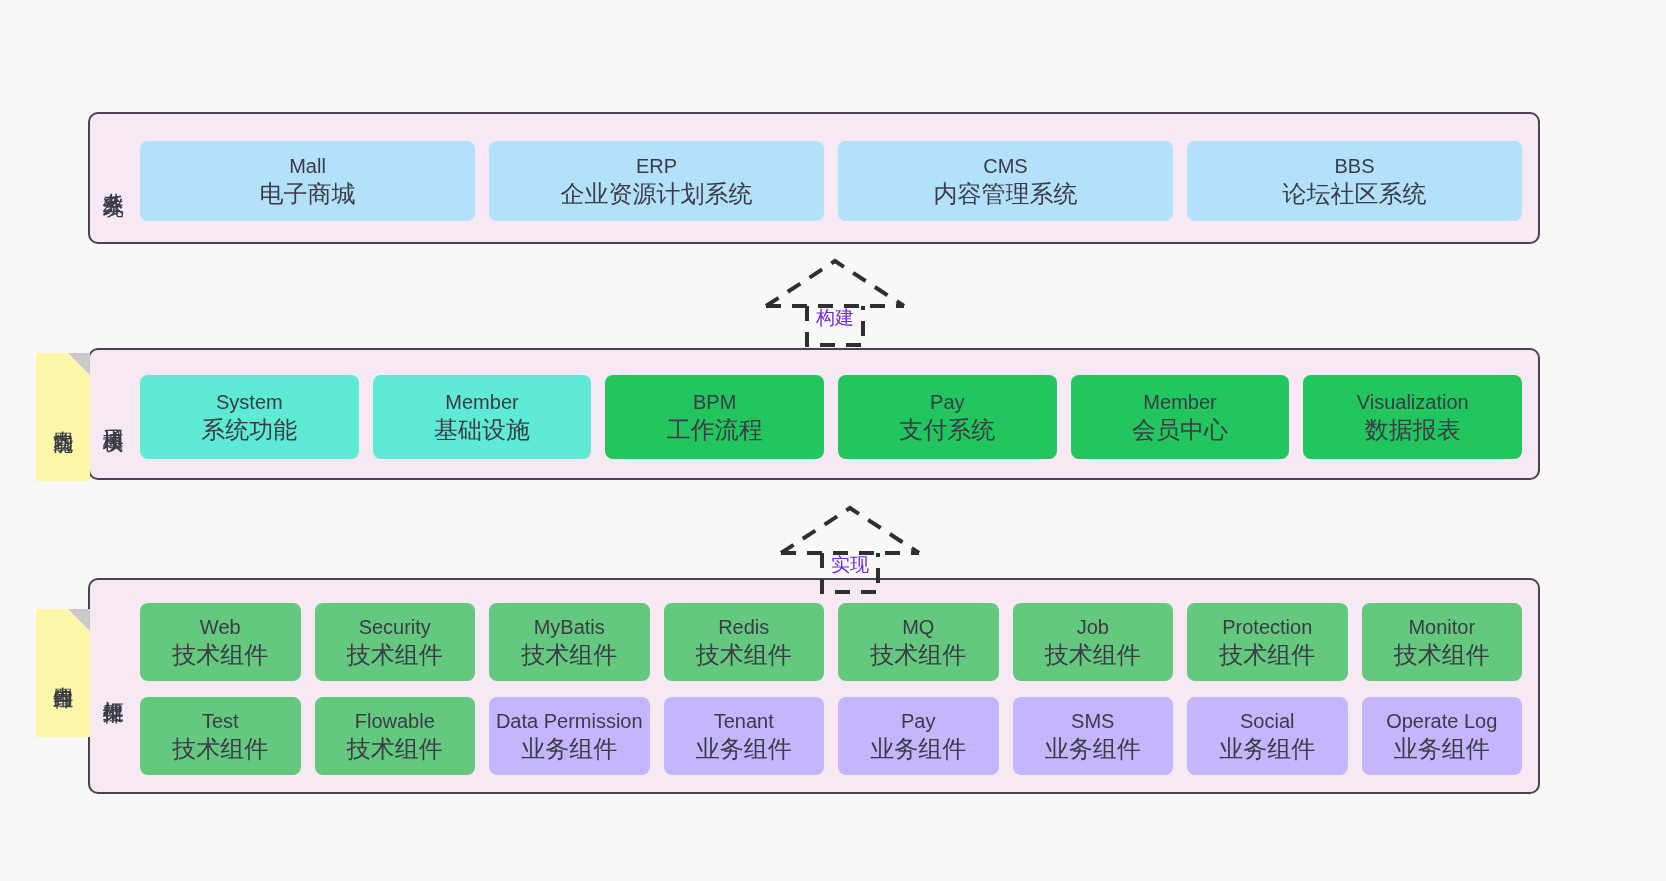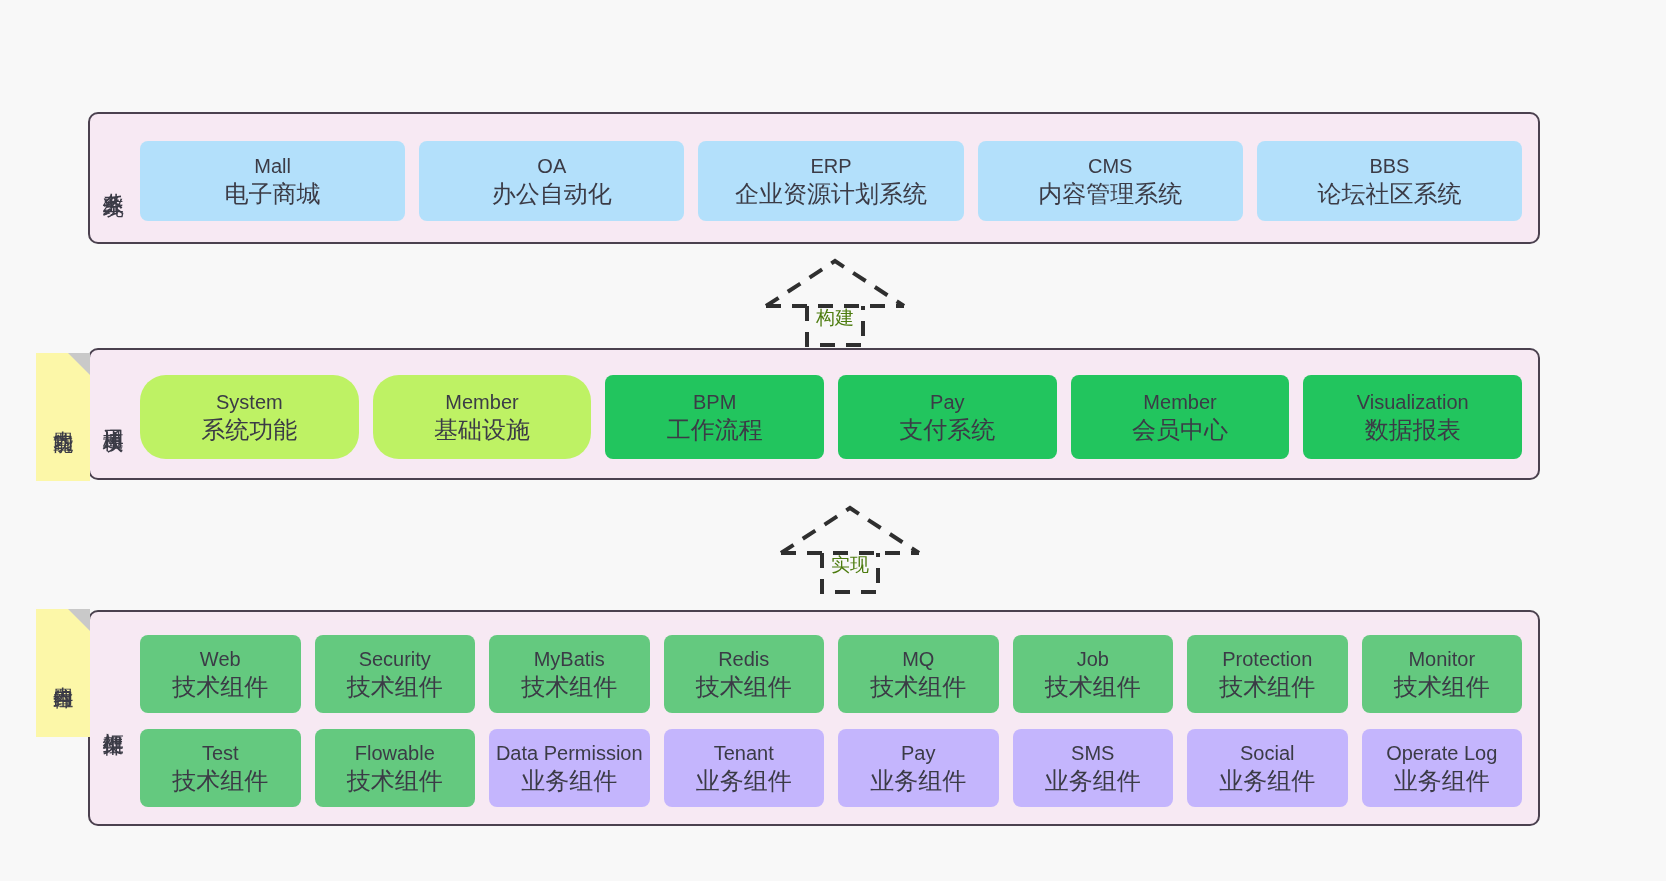--- a/index.html
+++ b/index.html
@@ -74,21 +74,21 @@
     line-height: 1.22;
   }
   .card .t1 { font-size: 20px; }
   .card .t2 { font-size: 24px; }
 
   .h-biz   { height: 80px; }
   .h-mod   { height: 84px; }
   .h-comp  { height: 78px; }
 
   .c-blue      { background: #b3e0fb; }
-  .c-red       { background: #bef264; border-radius: 26px; }
+  .c-red       { background: #5eead4; }
   .c-pink      { background: #22c55e; }
   .c-green     { background: #64c97f; }
   .c-lightgreen{ background: #c4b5fd; }
 
   
   .note {
     position: absolute;
     width: 54px;
     background: #fcf7a8;
     color: #3b3b46;
@@ -118,43 +118,39 @@
   .connector {
     position: absolute;
     z-index: 2;
   }
   .connector .conn-label {
     position: absolute;
     left: 50%;
     transform: translateX(-50%);
     bottom: 16px;
     font-size: 19px;
-    color: #4d7c0f;
+    color: #6d28d9;
     background: transparent;
     white-space: nowrap;
     padding: 0 2px;
   }
 </style>
 </head>
 <body>
 
 <div class="layer" style="left:88px; top:112px; width:1452px; height:132px;">
   <div class="layer-label">业务系统</div>
   <div class="layer-body">
     <div class="row">
 
       <div class="card c-blue h-biz">
         <div class="t1">Mall</div>
         <div class="t2">电子商城</div>
       </div>
 
-      <div class="card c-blue h-biz">
-        <div class="t1">OA</div>
-        <div class="t2">办公自动化</div>
-      </div>
 
       <div class="card c-blue h-biz">
         <div class="t1">ERP</div>
         <div class="t2">企业资源计划系统</div>
       </div>
 
 
       <div class="card c-blue h-biz">
         <div class="t1">CMS</div>
         <div class="t2">内容管理系统</div>
@@ -229,21 +225,21 @@
     <path d="M52 51 L52 90 L108 90 L108 51" fill="none" stroke="#2f2f2f" stroke-width="4" stroke-dasharray="15,11" stroke-linecap="butt"></path>
   </svg>
   <div class="conn-label">实现</div>
 </div>
 
 <div class="note" style="left:36px; top:609px; height:128px;">
   <span class="note-fold"></span>
   <span>内置组件</span>
 </div>
 
-<div class="layer" style="left:88px; top:610px; width:1452px; height:216px;">
+<div class="layer" style="left:88px; top:578px; width:1452px; height:216px;">
   <div class="layer-label">框架组件</div>
   <div class="layer-body">
 
     <div class="row">
       <div class="card c-green h-comp">
         <div class="t1">Web</div>
         <div class="t2">技术组件</div>
       </div>
       <div class="card c-green h-comp">
         <div class="t1">Security</div>

